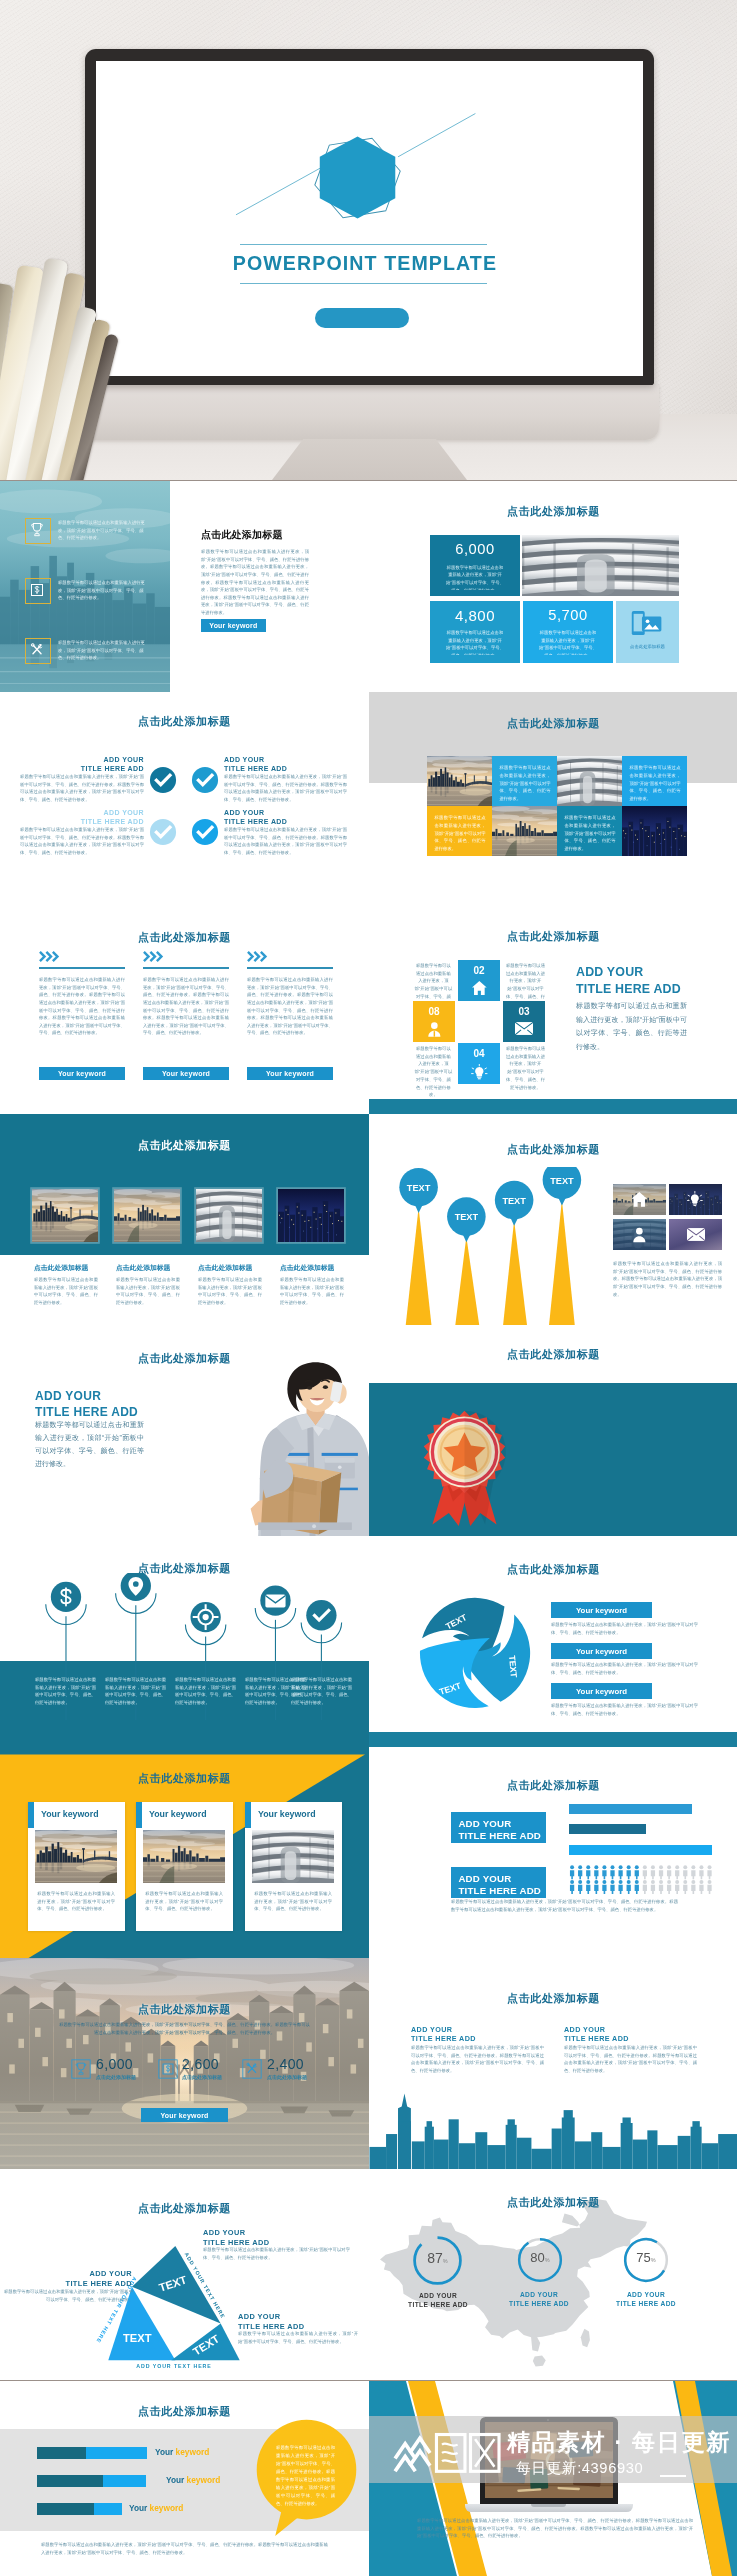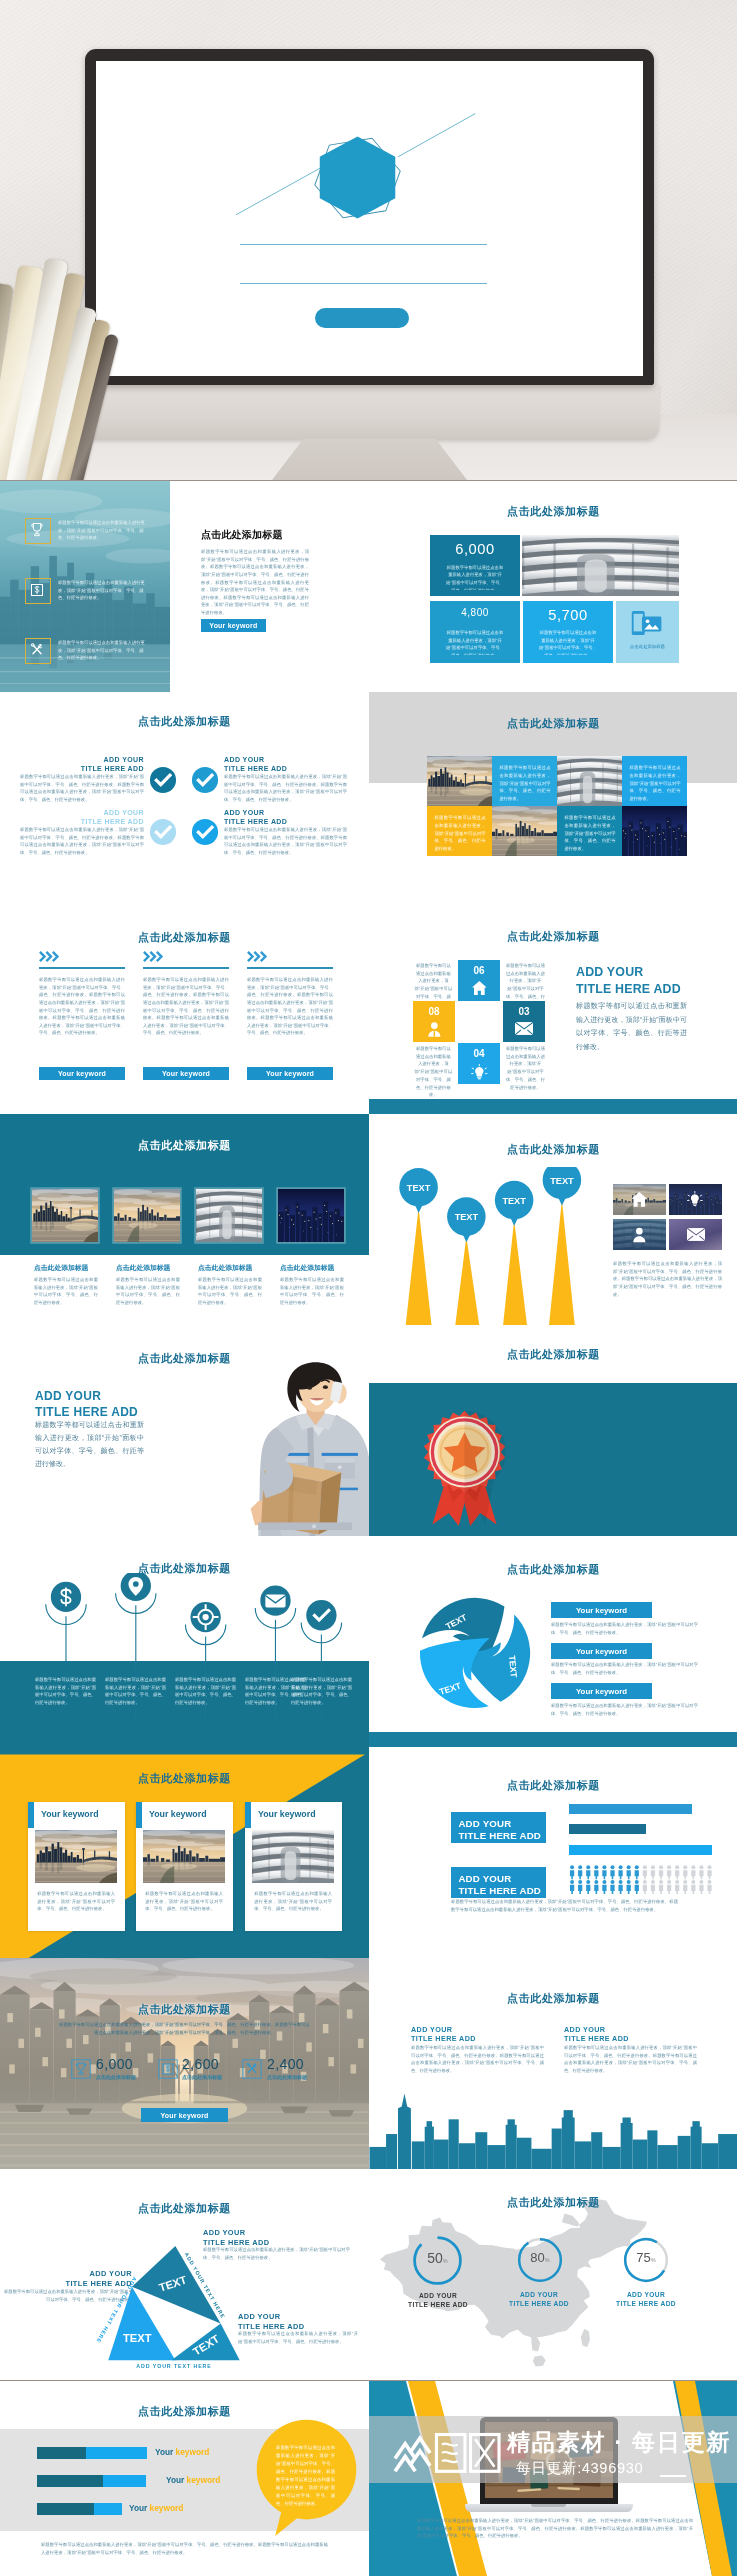--- a/index.html
+++ b/index.html
@@ -537,20 +537,21 @@
     <div class="mon-bezel"></div>
 
     <div class="mon-screen">
       <svg width="547" height="315" viewBox="0 0 594 342">
         <line x1="152" y1="167" x2="244" y2="116" stroke="#64b4ce" stroke-width="1"></line>
         <line x1="328" y1="104" x2="412" y2="57" stroke="#64b4ce" stroke-width="1"></line>
         <polygon points="284,81 325,104 325,150 284,173 243,150 243,104" fill="none" stroke="#3d92b1" stroke-width="1" transform="rotate(20 284 127)"></polygon>
         <polygon points="284,82 325,104 325,149 284,171 243,149 243,104" fill="#209ac6"></polygon>
       </svg>
       <div class="scr-rule" style="left:144px;top:183px;width:247px;"></div>
+      <div class="scr-title" style="top:191px;font-size:19.6px;letter-spacing:1.1px;transform:translateX(-4.6px);">POWERPOINT TEMPLATE</div>
       <div class="scr-rule" style="left:144px;top:222px;width:247px;"></div>
       <div class="scr-pill" style="left:219px;top:247px;width:94px;height:20px;"></div>
     </div>
   </div>
 
   <div class="grid">
 
   <div class="sep-h" style="top:480px;"></div>
   <div class="sep-h" style="top:691px;"></div>
   <div class="sep-h" style="top:902px;"></div>
@@ -656,21 +657,21 @@
       <div class="ph" style="left:92px;top:0;width:157px;height:61px;">
             <svg viewBox="0 0 100 70" preserveAspectRatio="none">
               <use href="#photoArch"></use>
             </svg>
           </div>
       <div style="position:absolute;left:0;top:0;width:90px;height:61px;background:#13789b;">
         <div style="position:absolute;left:0;right:0;top:6.4px;text-align:center;color:#fff;font-size:14.7px;letter-spacing:0.5px;">6,000</div>
         <div class="body-cn" style="position:absolute;left:14.7px;right:14.7px;top:28.6px;height:26px;overflow:hidden;color:#d8eef5;text-align:center;line-height:1.8;">标题数字等都可以通过点击和重新输入进行更改，顶部“开始”面板中可以对字体、字号、颜色、行距等进行修改。</div>
       </div>
       <div style="position:absolute;left:0;top:66px;width:90px;height:62px;background:#1f9ccb;">
-        <div style="position:absolute;left:0;right:0;top:5.5px;text-align:center;color:#fff;font-size:10px;letter-spacing:0.5px;">4,800</div>
+        <div style="position:absolute;left:0;right:0;top:5.5px;text-align:center;color:#fff;font-size:15px;letter-spacing:0.5px;">4,800</div>
         <div class="body-cn" style="position:absolute;left:14.7px;right:14.7px;top:28px;height:26px;overflow:hidden;color:#e4f4fa;text-align:center;line-height:1.8;">标题数字等都可以通过点击和重新输入进行更改，顶部“开始”面板中可以对字体、字号、颜色、行距等进行修改。</div>
       </div>
       <div style="position:absolute;left:93px;top:66px;width:90px;height:62px;background:#1fabe8;">
         <div style="position:absolute;left:0;right:0;top:5.5px;text-align:center;color:#fff;font-size:14.7px;letter-spacing:0.5px;">5,700</div>
         <div class="body-cn" style="position:absolute;left:14.7px;right:14.7px;top:28px;height:26px;overflow:hidden;color:#e4f4fa;text-align:center;line-height:1.8;">标题数字等都可以通过点击和重新输入进行更改，顶部“开始”面板中可以对字体、字号、颜色、行距等进行修改。</div>
       </div>
       <div style="position:absolute;left:186px;top:66px;width:63px;height:62px;background:#9ed8ef;">
         <svg width="37" height="28" viewBox="0 0 40 30" style="position:absolute;left:13px;top:9.2px;">
           <rect x="3" y="1" width="14" height="26" rx="2" fill="#2b9ad4"></rect>
           <rect x="5" y="4" width="10" height="19" fill="#9ed8ef"></rect>
@@ -785,21 +786,21 @@
       <div class="kw" style="position:absolute;left:247px;top:164px;width:86px;text-align:center;padding:2.8px 0;">Your keyword</div>
     </div>
   </div>
 
   <div class="slide" style="left:369px;top:903px;">
     <div class="s-title" style="top:26px;">点击此处添加标题</div>
     <div style="position:absolute;left:0;bottom:0;width:369px;height:14.7px;background:#1a7f9e;"></div>
     <div style="position:absolute;left:44px;top:57px;width:133px;height:122px;">
       <div class="body-cn" style="position:absolute;left:0.9px;top:1.8px;width:39px;text-align:center;line-height:1.8;">标题数字等都可以通过点击和重新输入进行更改，顶部“开始”面板中可以对字体、字号、颜色、行距等进行修改。</div>
       <div style="position:absolute;left:45px;top:0;width:42px;height:41px;background:#1f9ad0;">
-        <div style="position:absolute;left:0;right:0;top:4.6px;text-align:center;color:#fff;font-size:10px;font-weight:bold;">06</div>
+        <div style="position:absolute;left:0;right:0;top:4.6px;text-align:center;color:#fff;font-size:10px;font-weight:bold;">02</div>
         <svg width="14.7" height="14" viewBox="0 0 16 15" style="position:absolute;left:14px;top:21px;">
               <path d="M8 0L0 7h2.2v8h4.1v-4.6h3.4V15h4.1V7H16z" fill="#fff"></path>
             </svg>
       </div>
       <div class="body-cn" style="position:absolute;left:92px;top:1.8px;width:41px;text-align:center;line-height:1.8;">标题数字等都可以通过点击和重新输入进行更改，顶部“开始”面板中可以对字体、字号、颜色、行距等进行修改。</div>
       <div style="position:absolute;left:0;top:41px;width:42px;height:41px;background:#f9b816;">
         <div style="position:absolute;left:0;right:0;top:4.6px;text-align:center;color:#fff;font-size:10px;font-weight:bold;">08</div>
         <svg width="14.7" height="14.7" viewBox="0 0 16 16" style="position:absolute;left:14px;top:21px;">
               <circle cx="8" cy="4" r="3.6" fill="#fff"></circle>
               <path d="M1.4 16c0-3.9 2.9-6.6 6.6-6.6s6.6 2.7 6.6 6.6z" fill="#fff"></path>
@@ -1287,21 +1288,21 @@
       <path fill="#d5d7d9" d="M 0 90.8 L 6.1 85.6 L 13.7 83.2 L 29.7 78.5 L 31.6 73.8 L 31.1 64.4 L 42.4 63.4 L 45.3 54 L 56.1 54.5 L 57.1 47.8 L 65.1 45 L 67.9 50.2 L 77.3 50.7 L 82 59.6 L 93.8 64.4 L 107.5 74.7 L 122.1 75.2 L 133.9 77.6 L 145.7 79 L 148.1 80.4 L 157.5 77.6 L 169.3 76.1 L 176.4 71.9 L 188.1 65.3 L 198 62.5 L 206.5 56.8 L 217.4 56.3 L 215.5 50.2 L 208.9 43.1 L 200.4 40.8 L 197.6 50.2 L 214.1 54.9 L 222.6 47.8 L 225.9 40.8 L 218.8 29 L 230.6 24.3 L 245.7 26.6 L 251.3 36.1 L 254.2 40.8 L 268.3 46.4 L 284.8 48.8 L 290 49.7 L 288.1 54.9 L 280.1 63.4 L 272.1 69.1 L 271.6 74.3 L 268.8 76.6 L 265 76.1 L 256.5 78.5 L 248 83.2 L 239.5 87.9 L 228.7 90.3 L 225.9 93.6 L 229.6 99.7 L 222.1 98.3 L 215 101.6 L 214.1 109.2 L 220.2 114.8 L 227.3 125.7 L 227.8 131.3 L 221.2 135.1 L 226.3 142.2 L 216.9 151.6 L 209.4 161 L 202.3 168.1 L 190.5 170.5 L 188.6 171.9 L 176.4 174.7 L 170.7 175.2 L 174 181.3 L 171.6 190.7 L 165.5 189.3 L 165 184.6 L 164.1 175.2 L 156.1 172.8 L 149.5 166.7 L 141 170 L 133 176.6 L 129.7 173.8 L 120.7 172.3 L 114.1 164.3 L 117.9 157.7 L 112.7 149.2 L 107 143.1 L 102.3 139.8 L 91.5 140.7 L 84.9 145.5 L 72.6 146.9 L 68.4 145 L 58.5 144 L 48.1 138.4 L 34.9 133.7 L 25.5 128 L 24.5 118.6 L 20.7 113.4 L 15.1 108.7 L 10.8 103.5 L 4.2 101.6 L 6.1 95 L 0 90.8 Z"></path>
       <path fill="#d5d7d9" d="M222 166 l5 3 1 9-3 8-5-2-2-9z"></path>
       <path fill="#d5d7d9" d="M168 196 l8-1 4 5-3 6-8 1-3-6z"></path>
     </svg>
     <div class="s-title" style="top:26px;">点击此处添加标题</div>
     <div>
       <svg width="55" height="55" viewBox="0 0 60 60" style="position:absolute;left:41px;top:64px;">
         <circle cx="30" cy="30" r="25" fill="none" stroke="#d5d7d9" stroke-width="3"></circle>
         <circle cx="30" cy="30" r="25" fill="none" stroke="#1b92ca" stroke-width="3" stroke-dasharray="136.7 157" transform="rotate(-90 30 30)"></circle>
       </svg>
-      <div style="position:absolute;left:41px;top:81px;width:55px;text-align:center;color:#555;font-size:14px;"><span>50</span><span style="font-size:5.5px;color:#888">%</span></div>
+      <div style="position:absolute;left:41px;top:81px;width:55px;text-align:center;color:#555;font-size:14px;"><span>87</span><span style="font-size:5.5px;color:#888">%</span></div>
       <div class="ay" style="position:absolute;left:37px;top:123px;width:64px;text-align:center;font-size:6.6px;line-height:1.35;color:#3a3a3a;"><span>ADD YOUR</span><br><span>TITLE HERE ADD</span></div>
     </div>
     <div>
       <svg width="50" height="50" viewBox="0 0 60 60" style="position:absolute;left:146px;top:66px;">
         <circle cx="30" cy="30" r="25" fill="none" stroke="#d5d7d9" stroke-width="3"></circle>
         <circle cx="30" cy="30" r="25" fill="none" stroke="#1b92ca" stroke-width="3" stroke-dasharray="141.4 157" transform="rotate(-90 30 30)"></circle>
       </svg>
       <div style="position:absolute;left:146px;top:81px;width:50px;text-align:center;color:#555;font-size:13px;"><span>80</span><span style="font-size:5.5px;color:#888">%</span></div>
       <div class="ay" style="position:absolute;left:138px;top:122px;width:64px;text-align:center;font-size:6.6px;line-height:1.35;color:#1f85b0;"><span>ADD YOUR</span><br><span>TITLE HERE ADD</span></div>
     </div>

